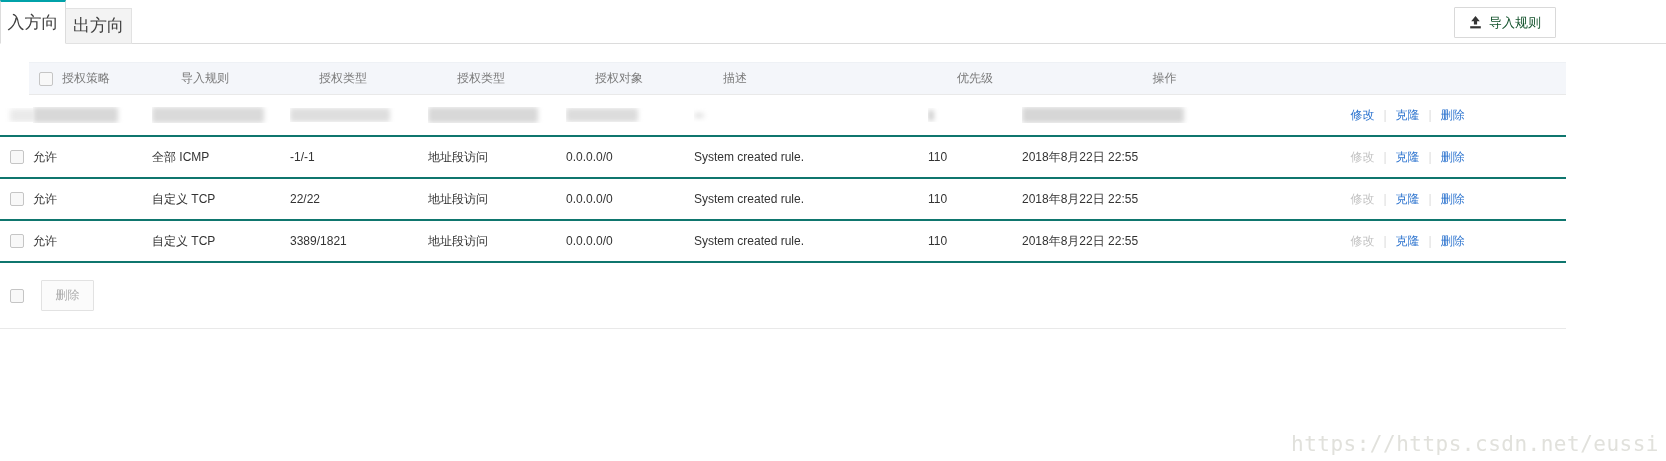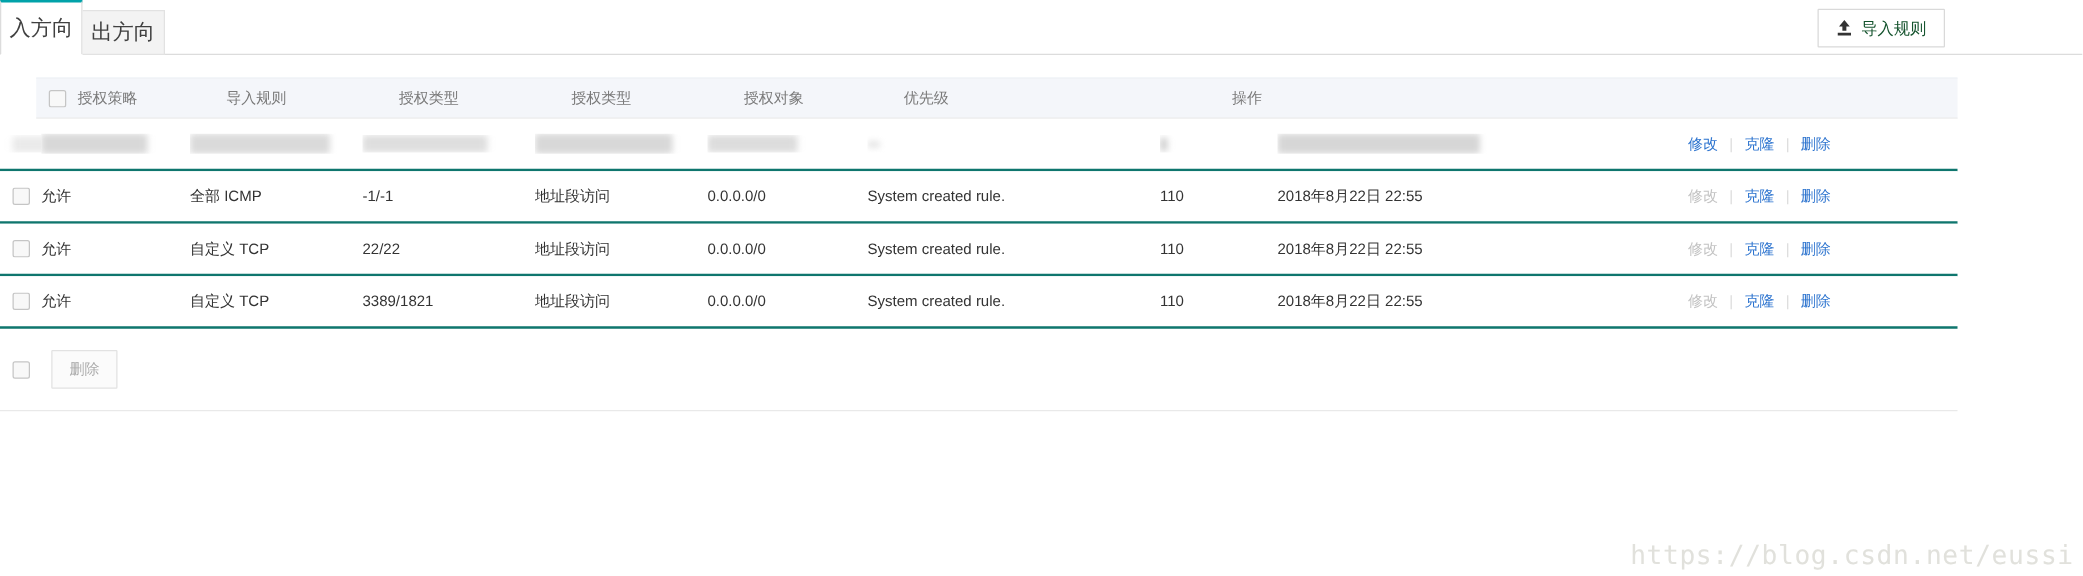--- a/index.html
+++ b/index.html
@@ -86,20 +86,21 @@
 
 <div class="table">
 
   <div class="grid-row thead">
     <div class="cell c-check"><input type="checkbox" class="cb" style=""></div>
     <div class="cell">授权策略</div>
     <div class="cell">导入规则</div>
     <div class="cell">授权类型</div>
     <div class="cell">授权类型</div>
     <div class="cell">授权对象</div>
+    <div class="cell">描述</div>
     <div class="cell">优先级</div>
     <div class="cell c-actions">操作</div>
   </div>
 
   <div class="grid-row brow">
     <div class="cell c-check"><span class="bl bl-check"></span></div>
     <div class="cell"><span class="bl bl-policy"></span></div>
     <div class="cell"><span class="bl bl-proto"></span></div>
     <div class="cell"><span class="bl bl-port"></span></div>
     <div class="cell"><span class="bl bl-auth"></span></div>
@@ -157,13 +158,13 @@
     </div>
   </div>
 
   <div class="foot">
     <input type="checkbox" class="cb" style="">
     <button class="batch-btn">删除</button>
   </div>
 
 </div>
 
-<div class="watermark">https://blog.csdn.net/eussi</div>
+<div class="watermark">https://https.csdn.net/eussi</div>
 
 </body></html>

